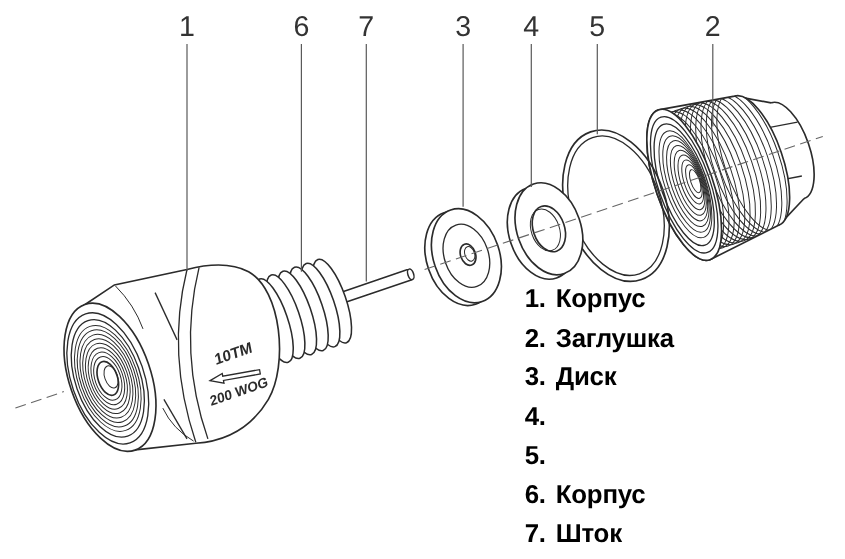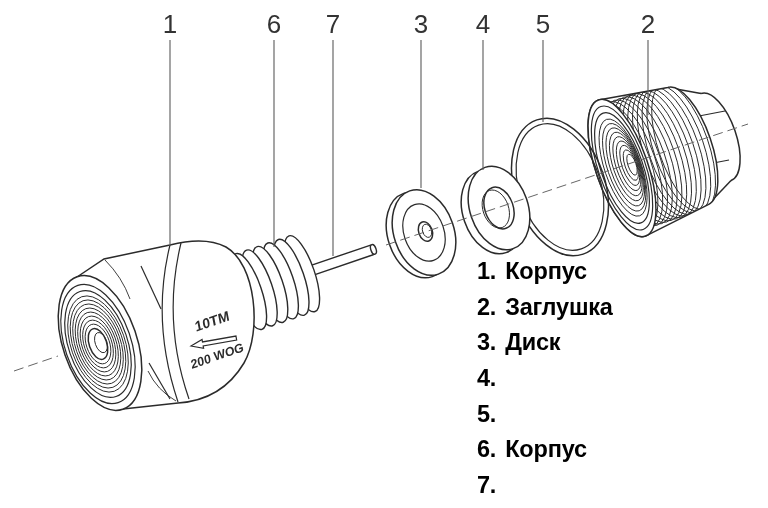--- a/index.html
+++ b/index.html
@@ -194,15 +194,16 @@
     </div>
     <div class="legend-row">
       <span class="legend-num">5.</span>
     </div>
     <div class="legend-row">
       <span class="legend-num">6.</span>
       <span>Корпус</span>
     </div>
     <div class="legend-row">
       <span class="legend-num">7.</span>
+      <span>Шток</span>
     </div>
   </div>
 </div>
 
 </body></html>

